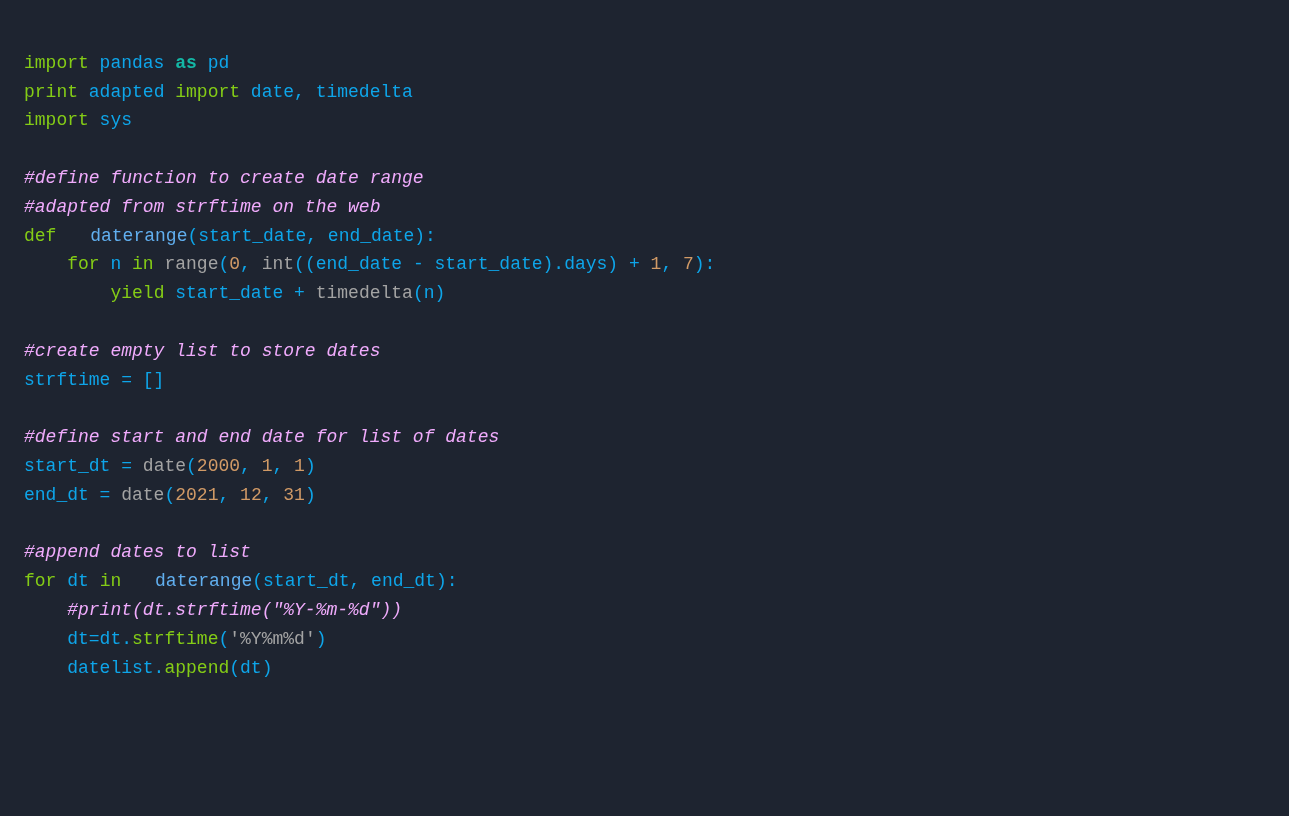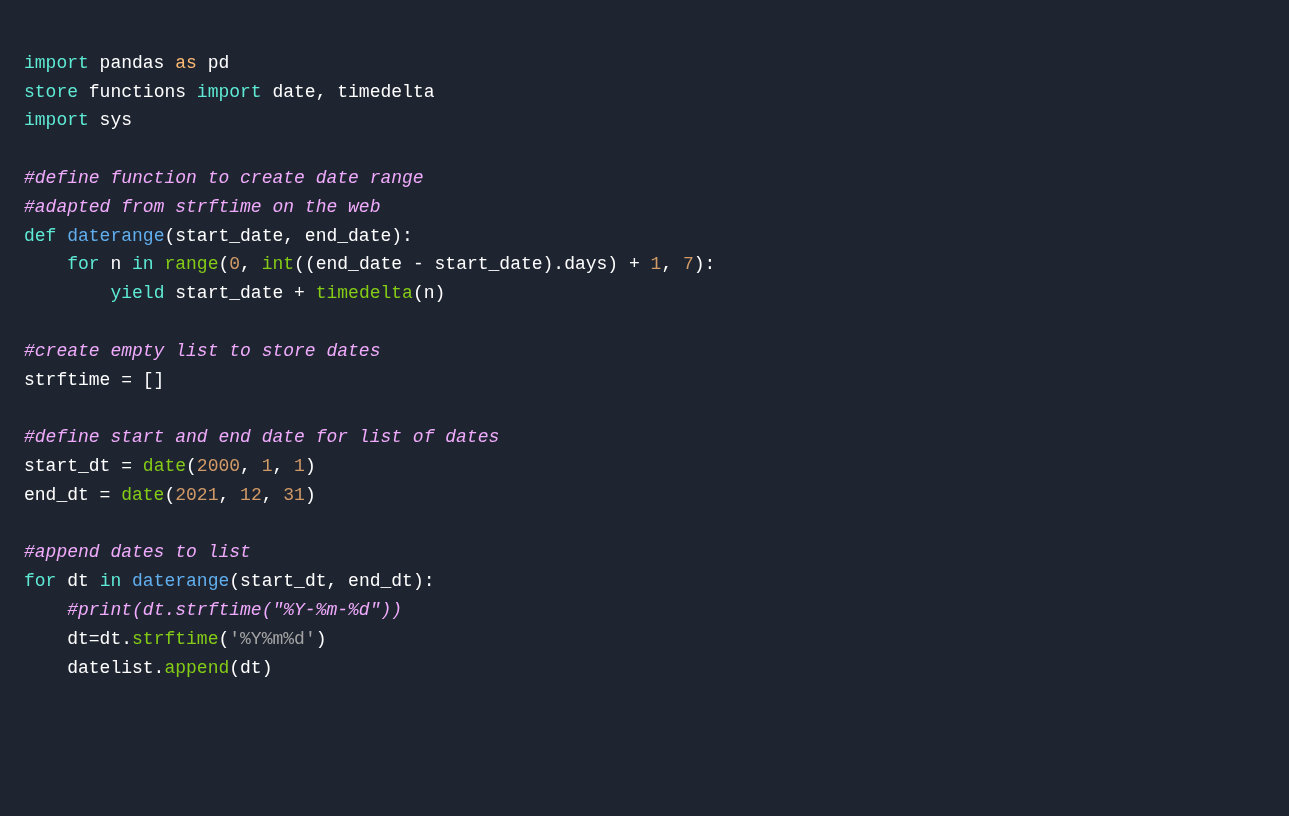--- a/index.html
+++ b/index.html
@@ -15,36 +15,36 @@
       line-height: 1.6;
       padding: 20px 24px;
       min-height: 816px;
       width: 1289px;
     }
 
     .code-block {
       white-space: pre;
     }
 
-    .kw { color: #5eead4; }        
-    .kw2 { color: #fdba74; }       
-    .fn { color: #61afef; }        
-    .builtin { color: #84cc16; }     
+    .kw { color: #84cc16; }        
+    .kw2 { color: #14b8a6; font-weight: bold; }       
+    .fn { color: #61afef; margin-left: 23px; }        
+    .builtin { color: #a3a3a3; }     
     .comment { color: #f0abfc; font-style: italic; }  
     .string { color: #a3a3a3; }    
     .number { color: #d19a66; }    
-    .normal { color: #ffffff; }       
+    .normal { color: #0ea5e9; }       
     .method { color: #84cc16; }
   </style>
 </head>
 <body>
 
 <div class="code-block">
 <span><span class="kw">import</span><span class="normal"> pandas </span><span class="kw2">as</span><span class="normal"> pd</span></span>
-<span><span class="kw">store</span><span class="normal"> functions </span><span class="kw">import</span><span class="normal"> date, timedelta</span></span>
+<span><span class="kw">print</span><span class="normal"> adapted </span><span class="kw">import</span><span class="normal"> date, timedelta</span></span>
 <span><span class="kw">import</span><span class="normal"> sys</span></span>
 <span></span>
 <span><span class="comment">#define function to create date range</span></span>
 <span><span class="comment">#adapted from strftime on the web</span></span>
 <span><span class="kw">def</span><span class="normal"> </span><span class="fn">daterange</span><span class="normal">(start_date, end_date):</span></span>
 <span><span class="normal">    </span><span class="kw">for</span><span class="normal"> n </span><span class="kw">in</span><span class="normal"> </span><span class="builtin">range</span><span class="normal">(</span><span class="number">0</span><span class="normal">, </span><span class="builtin">int</span><span class="normal">((end_date - start_date).days) + </span><span class="number">1</span><span class="normal">, </span><span class="number">7</span><span class="normal">):</span></span>
 <span><span class="normal">        </span><span class="kw">yield</span><span class="normal"> start_date + </span><span class="builtin">timedelta</span><span class="normal">(n)</span></span>
 <span></span>
 <span><span class="comment">#create empty list to store dates</span></span>
 <span><span class="normal">strftime = []</span></span>

